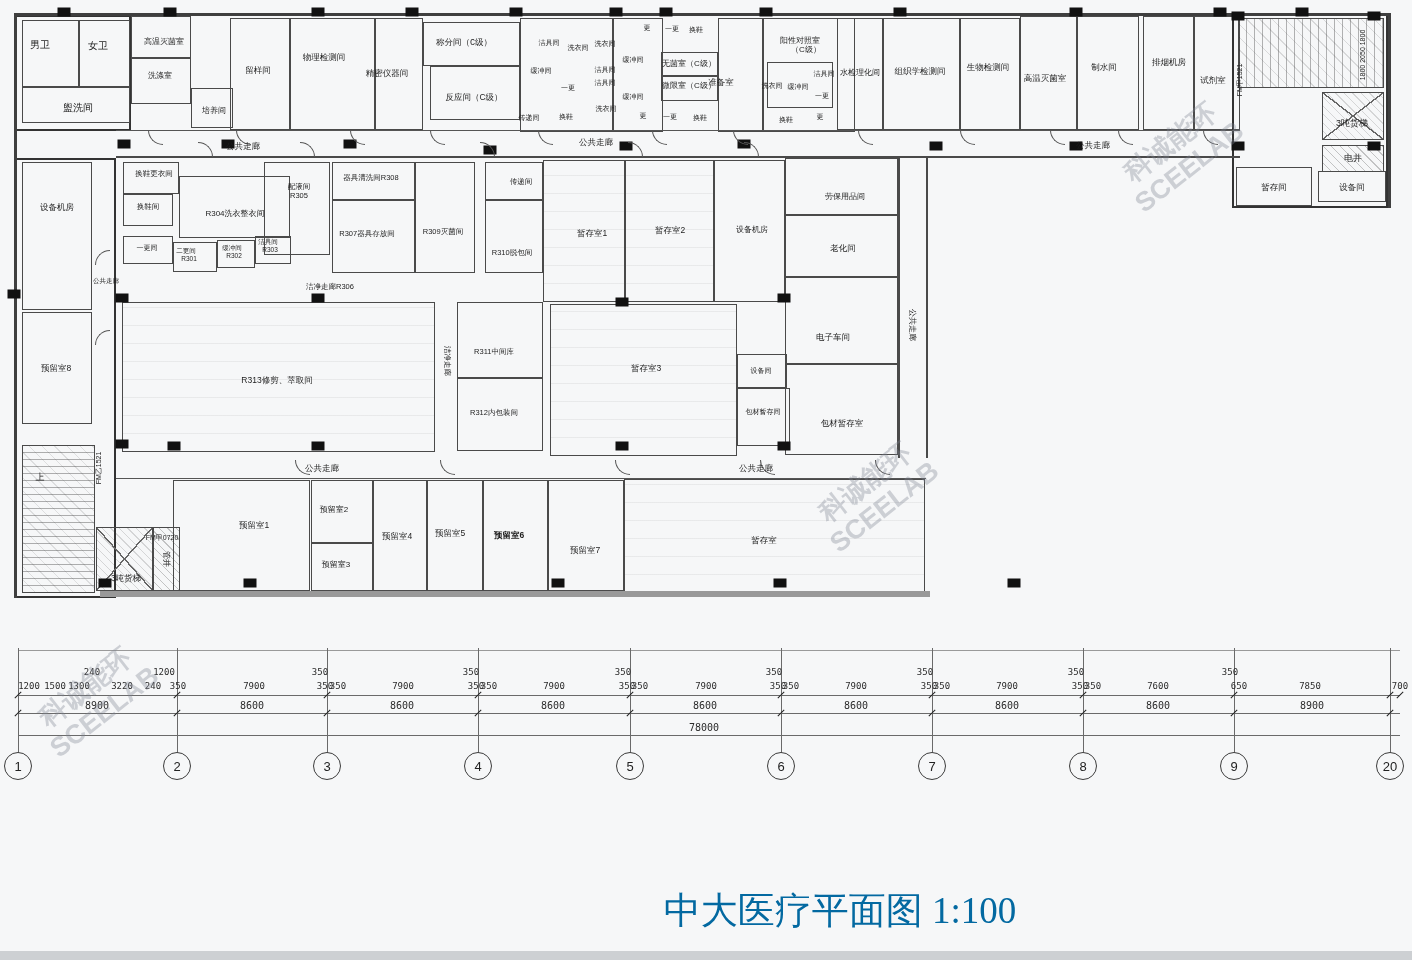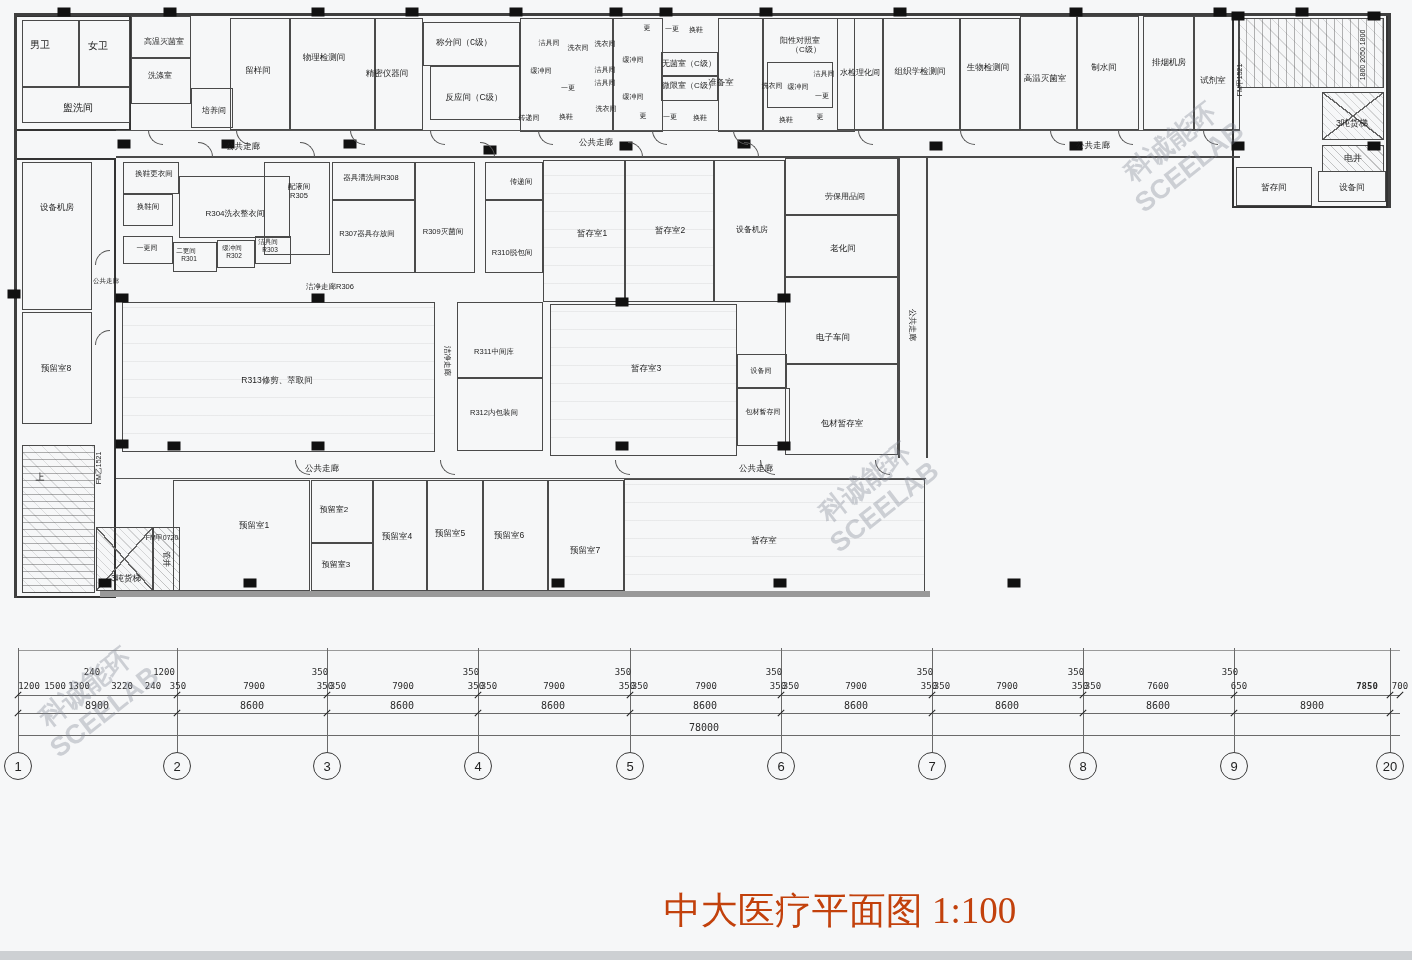--- a/index.html
+++ b/index.html
@@ -18,21 +18,21 @@
   .wall{position:absolute;}
   .col{position:absolute;width:13px;height:9px;background:#111;transform:translate(-50%,-50%);}
   .door{position:absolute;width:15px;height:15px;border:1px solid #555;border-width:0 0 1px 1px;border-radius:0 0 0 100%;box-sizing:border-box;}
   .lbl{position:absolute;color:#1d1d1d;white-space:nowrap;transform:translate(-50%,-50%);letter-spacing:0;line-height:1.05;}
   .dimtx{position:absolute;color:#2b2b2b;font-size:9px;font-family:"DejaVu Sans Mono","Liberation Mono",monospace;transform:translate(-50%,-50%);white-space:nowrap;}
   .hline{position:absolute;height:1px;background:#6a6a6a;}
   .vline{position:absolute;width:1px;background:#6a6a6a;}
   .tick{position:absolute;width:9px;height:1px;background:#222;transform:translate(-50%,-50%) rotate(-45deg);}
   .bubble{position:absolute;width:26px;height:26px;border:1.3px solid #3c3c3c;border-radius:50%;transform:translate(-50%,-50%);display:flex;align-items:center;justify-content:center;font-size:13px;color:#222;background:#f6f7f8;}
   .wm{position:absolute;color:rgba(125,131,145,.35);transform:translate(-50%,-50%) rotate(-38deg);font-size:27px;text-align:center;line-height:1.15;font-weight:bold;white-space:nowrap;}
-  #title{position:absolute;left:840px;top:911px;transform:translate(-50%,-50%);font-size:37px;color:#c2410c;font-family:"Liberation Serif","DejaVu Serif",serif;white-space:nowrap;}
+  #title{position:absolute;left:840px;top:911px;transform:translate(-50%,-50%);font-size:37px;color:#0369a1;font-family:"Liberation Serif","DejaVu Serif",serif;white-space:nowrap;}
   #botbar{position:absolute;left:0;top:951px;width:1412px;height:9px;background:#cdd0d3;}
 </style>
 </head>
 <body>
 
 <div id="sheet">
   <div id="plan-layer">
       <div class="box t" style="left: 15px; top: 15px; width: 116px; height: 116px;"></div>
       <div class="box r" style="left: 22px; top: 20px; width: 57px; height: 67px;"></div>
       <div class="box r" style="left: 79px; top: 20px; width: 51px; height: 67px;"></div>
@@ -274,21 +274,21 @@
       <div class="lbl" style="left: 833px; top: 337px; font-size: 8.5px;">电子车间</div>
       <div class="lbl" style="left: 842px; top: 423px; font-size: 8.5px;">包材暂存室</div>
       <div class="lbl" style="left: 912px; top: 325px; font-size: 8px; transform: translate(-50%, -50%) rotate(90deg);">公共走廊</div>
       <div class="lbl" style="left: 322px; top: 468px; font-size: 8.5px;">公共走廊</div>
       <div class="lbl" style="left: 756px; top: 468px; font-size: 8.5px;">公共走廊</div>
       <div class="lbl" style="left: 254px; top: 525px; font-size: 8.5px;">预留室1</div>
       <div class="lbl" style="left: 334px; top: 510px; font-size: 8px;">预留室2</div>
       <div class="lbl" style="left: 336px; top: 565px; font-size: 8px;">预留室3</div>
       <div class="lbl" style="left: 397px; top: 536px; font-size: 8.5px;">预留室4</div>
       <div class="lbl" style="left: 450px; top: 533px; font-size: 8.5px;">预留室5</div>
-      <div class="lbl" style="left: 509px; top: 535px; font-size: 8.5px;">预留室6</div>
+      <div class="lbl" style="left: 509px; top: 535px; font-size: 8.5px; font-weight: bold;">预留室6</div>
       <div class="lbl" style="left: 585px; top: 550px; font-size: 8.5px;">预留室7</div>
       <div class="lbl" style="left: 764px; top: 540px; font-size: 8.5px;">暂存室</div>
     </div>
   <div id="dims-layer">
       <div class="hline" style="left: 18px; top: 695px; width: 1382px;"></div>
       <div class="hline" style="left: 18px; top: 713px; width: 1382px;"></div>
       <div class="hline" style="left: 18px; top: 735px; width: 1382px;"></div>
       <div class="hline" style="left: 18px; top: 650px; width: 1382px; background: rgb(154, 154, 154);"></div>
       <div class="vline" style="left: 18px; top: 648px; height: 108px;"></div>
       <div class="tick" style="left: 18px; top: 695px;"></div>
@@ -359,21 +359,21 @@
       <div class="dimtx" style="left: 778px; top: 686px;">350</div>
       <div class="dimtx" style="left: 791px; top: 686px;">350</div>
       <div class="dimtx" style="left: 856px; top: 686px;">7900</div>
       <div class="dimtx" style="left: 929px; top: 686px;">350</div>
       <div class="dimtx" style="left: 942px; top: 686px;">350</div>
       <div class="dimtx" style="left: 1007px; top: 686px;">7900</div>
       <div class="dimtx" style="left: 1080px; top: 686px;">350</div>
       <div class="dimtx" style="left: 1093px; top: 686px;">350</div>
       <div class="dimtx" style="left: 1158px; top: 686px;">7600</div>
       <div class="dimtx" style="left: 1239px; top: 686px;">650</div>
-      <div class="dimtx" style="left: 1367px; top: 686px; font-weight: bold;">7850</div>
+      <div class="dimtx" style="left: 1310px; top: 686px;">7850</div>
       <div class="dimtx" style="left: 1400px; top: 686px;">700</div>
       <div class="dimtx" style="left: 97px; top: 705px; font-size: 10px;">8900</div>
       <div class="dimtx" style="left: 252px; top: 705px; font-size: 10px;">8600</div>
       <div class="dimtx" style="left: 402px; top: 705px; font-size: 10px;">8600</div>
       <div class="dimtx" style="left: 553px; top: 705px; font-size: 10px;">8600</div>
       <div class="dimtx" style="left: 705px; top: 705px; font-size: 10px;">8600</div>
       <div class="dimtx" style="left: 856px; top: 705px; font-size: 10px;">8600</div>
       <div class="dimtx" style="left: 1007px; top: 705px; font-size: 10px;">8600</div>
       <div class="dimtx" style="left: 1158px; top: 705px; font-size: 10px;">8600</div>
       <div class="dimtx" style="left: 1312px; top: 705px; font-size: 10px;">8900</div>

